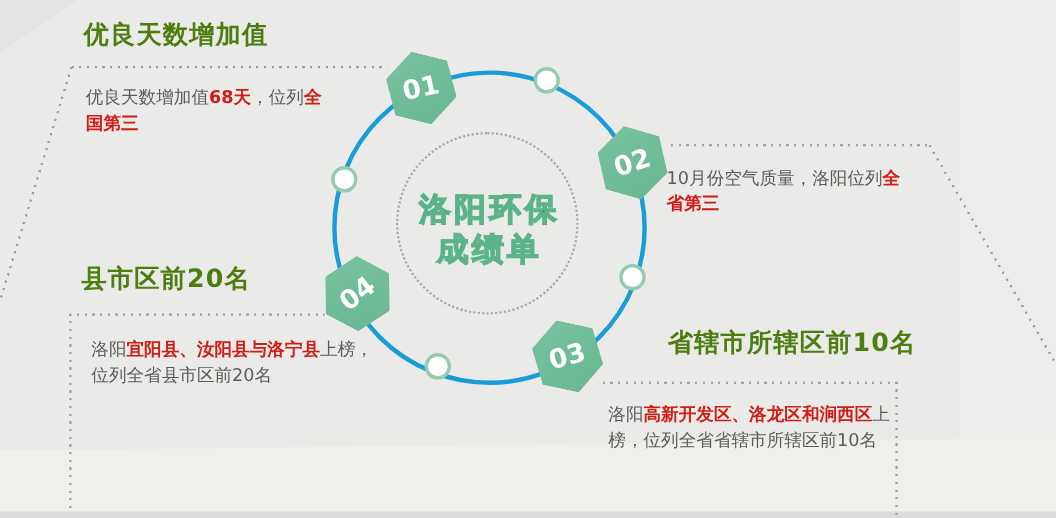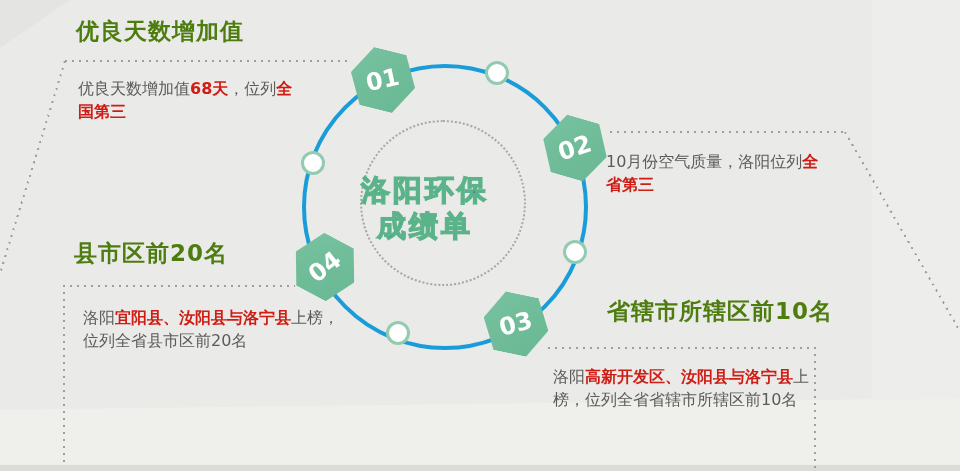--- a/index.html
+++ b/index.html
@@ -53,21 +53,21 @@
   .b-tr { left:606px; top:151px; width:220px; }
   .b-bl { left:83px;  top:307px; width:262px; }
   .b-br { left:553px; top:366px; width:266px; }
   .em-red { color:#cf1d15; font-weight:bold;margin-top:44px; }
 
   
   .ring { position:absolute; left:302px; top:64px; width:286px; height:286px;
           border:4px solid #199cd8; border-radius:50%; }
   .inner-dotted { position:absolute; left:360px; top:120px; width:166px; height:166px;
           border:2px dotted #a7a7a5; border-radius:50%; }
-  .center-title { position:absolute; left:336px; top:172px; width:178px;
+  .center-title { position:absolute; left:356px; top:172px; width:178px;
           text-align:center; font-size:29px; font-weight:bold; line-height:1.25;
           letter-spacing:3px; color:#1d4ed8;
           -webkit-text-stroke:1.2px #5bb389; text-shadow:0 0 1px #7cc4a2; }
 
   .node { position:absolute; width:24px; height:24px; border-radius:50%;
           background:#ffffff; border:3px solid #93cbb0; }
   .n1 { left:485px; top:61px; }
   .n2 { left:563px; top:240px; }
   .n3 { left:386px; top:321px; }
   .n4 { left:301px; top:151px; }
@@ -105,21 +105,21 @@
   <div class="dot-h dbr-h"></div>
   <div class="dot-v dbr-v"></div>
 
   <div class="heading h-tl">优良天数增加值</div>
   <div class="heading h-bl">县市区前20名</div>
   <div class="heading h-br">省辖市所辖区前10名</div>
 
   <div class="body-text b-tl"><span>优良天数增加值</span><span class="em-red">68天</span><span>，位列</span><span class="em-red">全国第三</span></div>
   <div class="body-text b-tr"><span>10月份空气质量，洛阳位列</span><span class="em-red">全省第三</span></div>
   <div class="body-text b-bl"><span>洛阳</span><span class="em-red">宜阳县、汝阳县与洛宁县</span><span>上榜，位列全省县市区前20名</span></div>
-  <div class="body-text b-br"><span>洛阳</span><span class="em-red">高新开发区、汝阳县与洛宁县</span><span>上榜，位列全省省辖市所辖区前10名</span></div>
+  <div class="body-text b-br"><span>洛阳</span><span class="em-red">高新开发区、洛龙区和涧西区</span><span>上榜，位列全省省辖市所辖区前10名</span></div>
 
   <div class="ring"></div>
   <div class="inner-dotted"></div>
   <div class="center-title">
     <div>洛阳环保</div>
     <div>成绩单</div>
   </div>
 
   <div class="node n1"></div>
   <div class="node n2"></div>

